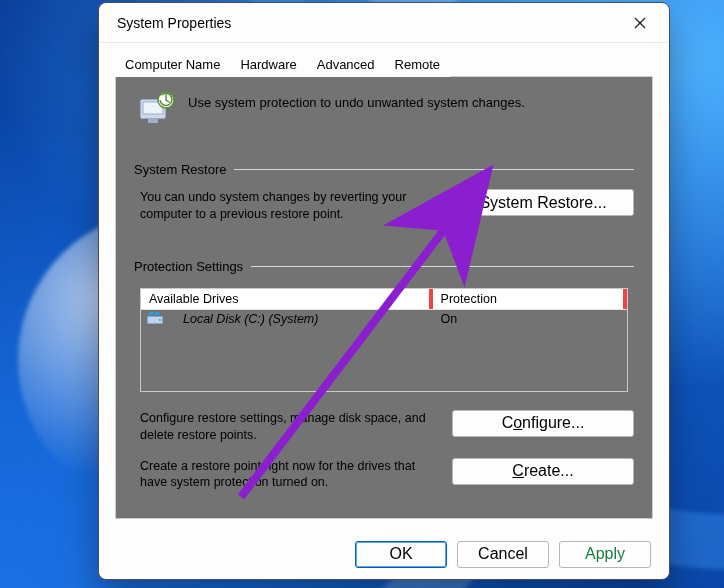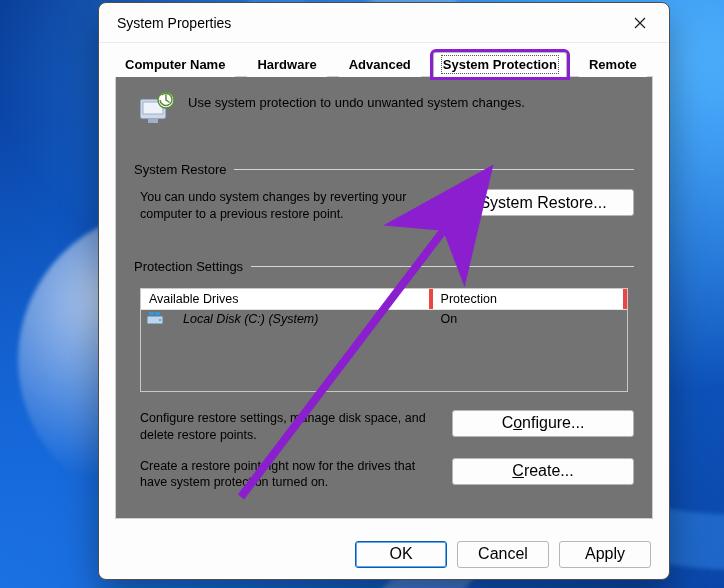--- a/index.html
+++ b/index.html
@@ -61,24 +61,23 @@
 
   .client {
     flex: 1;
     padding: 8px 16px 10px 16px;
     display: flex; flex-direction: column;
     position: relative;
   }
 
   .tabs {
     display: flex;
-    gap: 12px;
+    gap: 0;
     position: relative;
     z-index: 1;
-    font-weight: bold;
   }
   .tab {
     padding: 4px 9px 5px 9px;
     font-size: 13px;
     background: #fdfdfd;
     border: 1px solid transparent;
     border-bottom: none;
     border-radius: 3px 3px 0 0;
     position: relative;
     top: 1px;
@@ -142,21 +141,21 @@
     height: 27px;
     background: #fdfdfd;
     border: 1px solid #b6b6b6;
     border-radius: 3px;
     font: inherit;
     font-size: 16px;
     cursor: default;
     padding: 0 10px;
     display: inline-flex; align-items: center; justify-content: center;
   }
-  .winbtn:disabled { color: #000000; }
+  .winbtn:disabled { color: #15803d; }
   .winbtn.default { border-color: #005fb8; box-shadow: inset 0 0 0 1px #64a6e8; }
   .mn { text-decoration: underline; }
 
   .drives {
     border: 1px solid #c8c8c8;
     height: 104px;
     margin: 2px 6px 18px 6px;
     display: flex; flex-direction: column;
     font-size: 12.5px;
   }
@@ -218,23 +217,20 @@
       </svg>
     </div>
   </div>
 
   <div class="client">
 
     <div class="tabs">
       <div class="tab">Computer Name</div>
       <div class="tab">Hardware</div>
       <div class="tab">Advanced</div>
-      <div class="tab active highlight">
-        <span class="dotted">System Protection</span>
-      </div>
       <div class="tab">Remote</div>
     </div>
 
     <div class="tabpage">
 
       <div class="intro">
         <span>
           <svg width="40" height="40" viewBox="0 0 40 40">
             <rect x="4" y="10" width="26" height="20" rx="2" fill="#cfd8e6" stroke="#6b7a90"></rect>
             <rect x="7" y="13" width="20" height="12" fill="#eef3fb" stroke="#9fb0c8"></rect>

